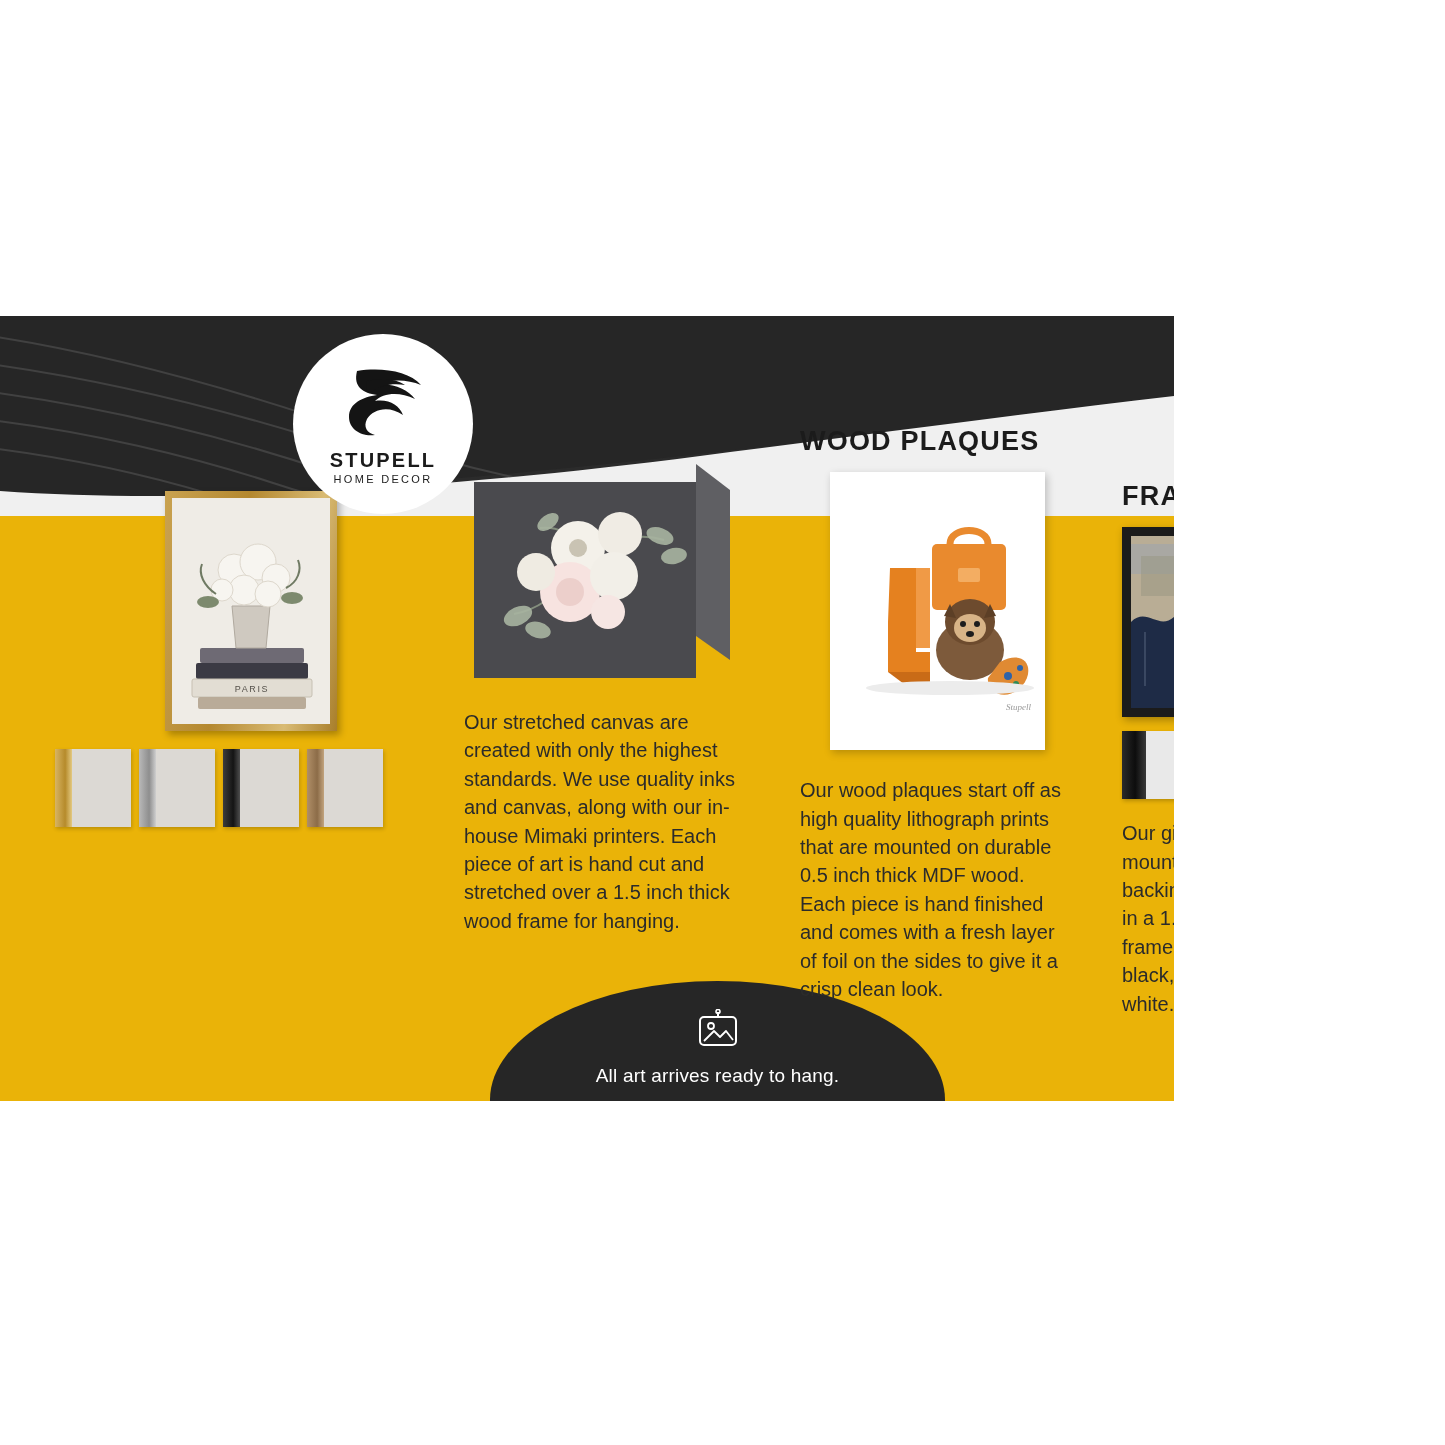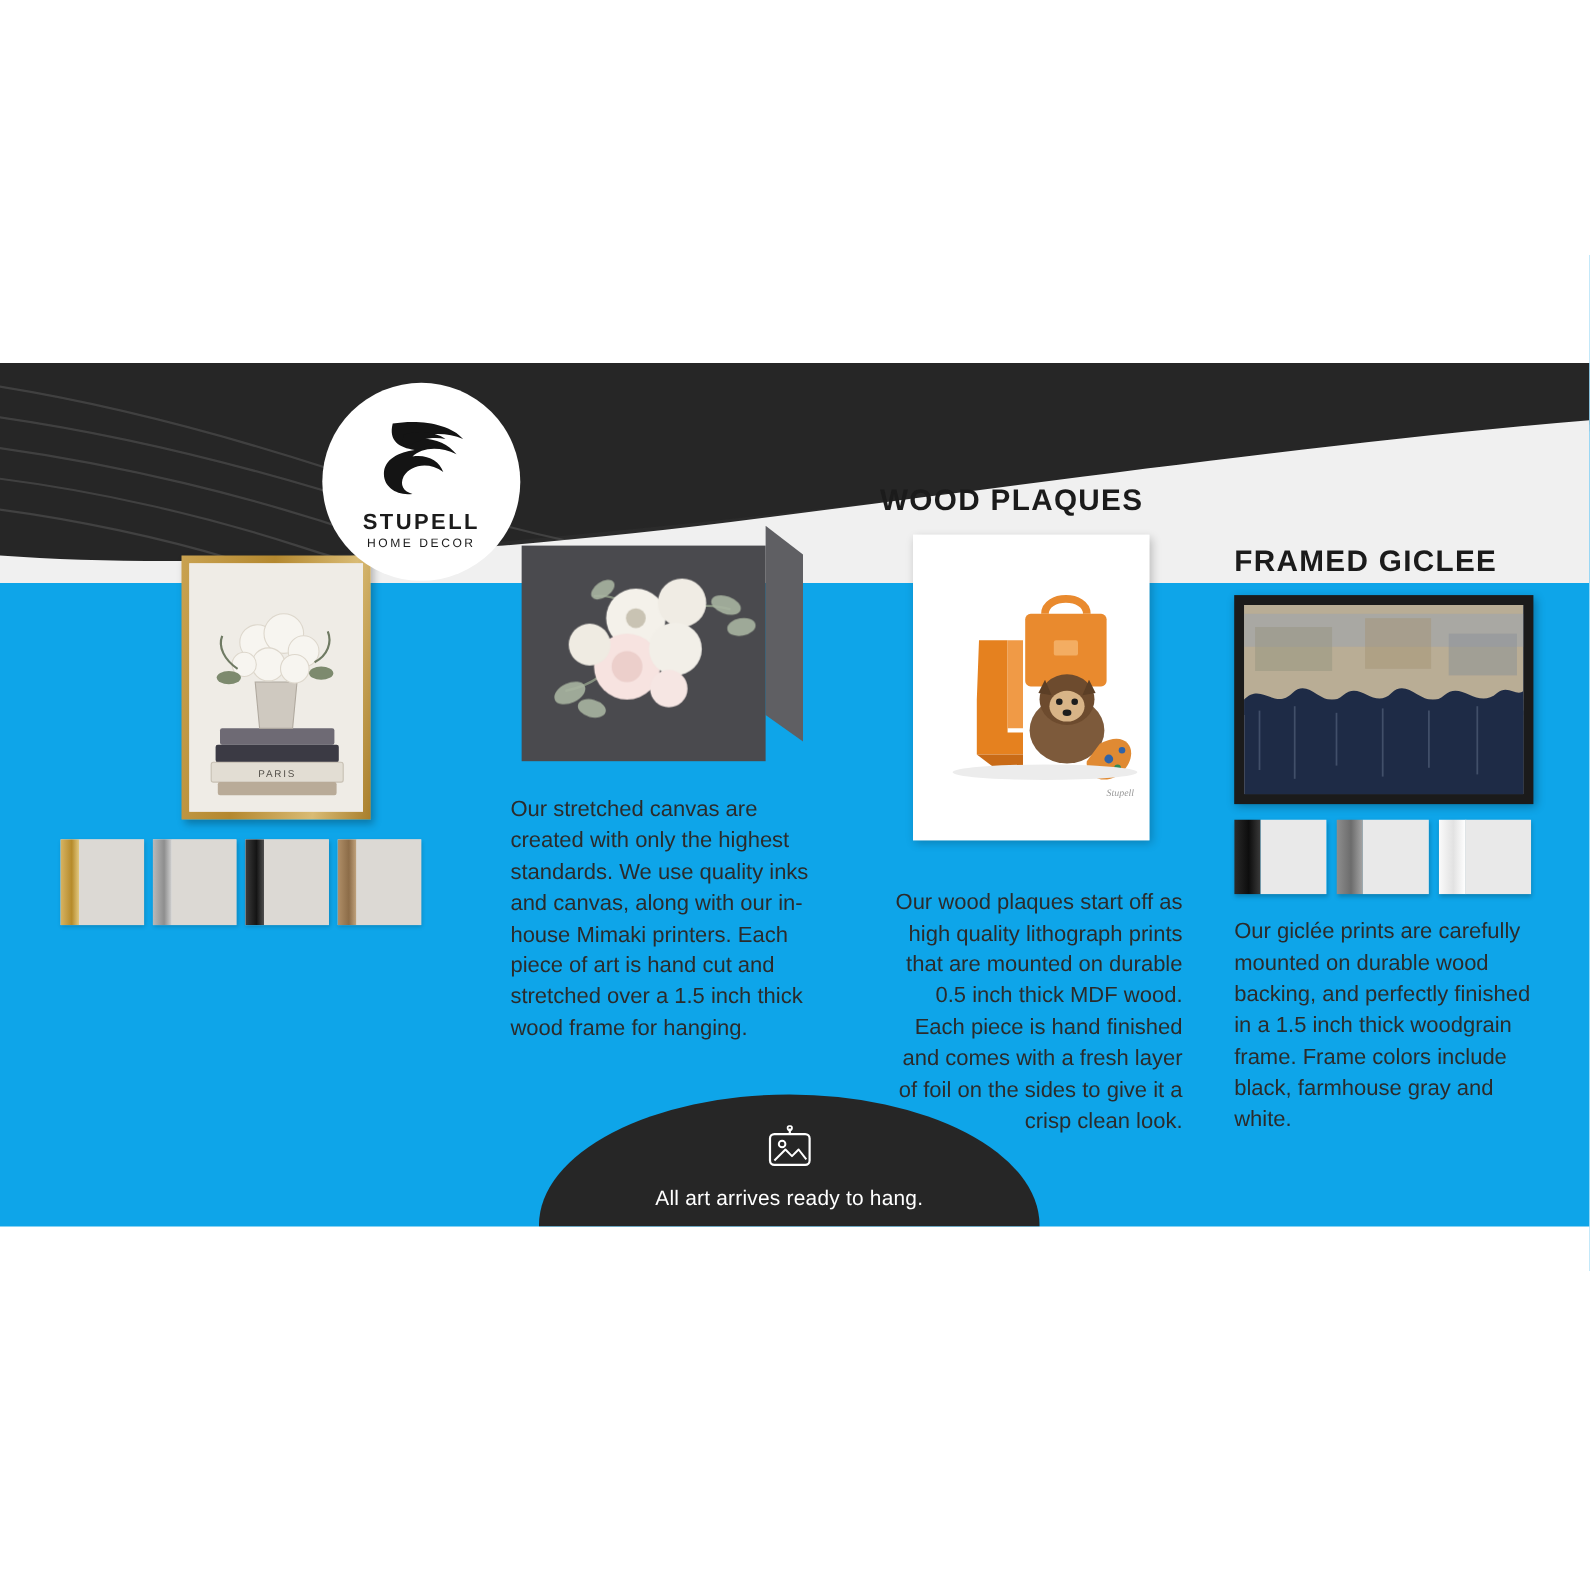--- a/index.html
+++ b/index.html
@@ -11,24 +11,24 @@
     width: 1445px;
     height: 1445px;
     font-family: "Liberation Sans", sans-serif;
     overflow: hidden;
     position: relative;
   }
 
   #infographic {
     position: absolute;
     left: 0;
-    top: 330px;
-    width: 1445px;
+    top: 316px;
+    width: 1174px;
     height: 785px;
-    background: #0ea5e9;
+    background: #eab308;
     overflow: hidden;
   }
 
   
   .swoosh {
     position: absolute;
     left: 0;
     top: 0;
     width: 1445px;
     height: 200px;
@@ -175,21 +175,21 @@
   #col3 .col-title { margin-bottom: 16px; }
   .plaque {
     position: relative;
     width: 215px;
     height: 278px;
     margin-left: 30px;
     background: #ffffff;
     box-shadow: 2px 3px 8px rgba(0,0,0,.22);
     overflow: hidden;
   }
-  #col3 .body-text { margin-top: 42px; text-align: right; }
+  #col3 .body-text { margin-top: 26px; }
 
   
   #col4 { left: 1122px; top: 165px; width: 280px; }
   #col4 .col-title { margin-bottom: 16px; }
   .giclee {
     position: relative;
     width: 272px;
     height: 190px;
     background: #1b1b1b;
     padding: 9px;

